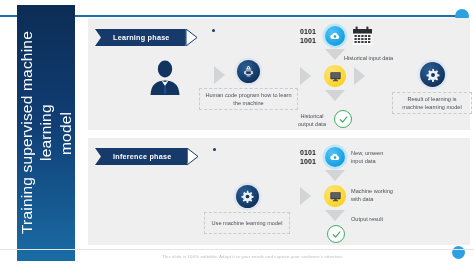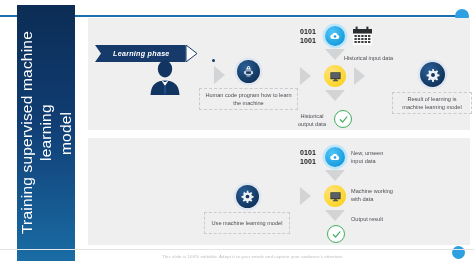--- a/index.html
+++ b/index.html
@@ -48,21 +48,21 @@
   
   .panel{
     position:absolute;left:88px;background:#efeff0;
   }
   #panel-learning{top:18px;width:382px;height:112px;}
   #panel-inference{top:138px;width:382px;height:107px;}
 
   
   .banner{
     position:absolute;height:33px;
-    display:flex;align-items:flex-end;font-style:italic;
+    display:flex;align-items:flex-start;
   }
   .banner-body{
     position:relative;height:17px;background:#163a69;
     display:flex;align-items:center;justify-content:center;
     padding:0 16px 0 18px;
     clip-path:polygon(0 0,100% 0,100% 100%,0 100%,6px 50%);
   }
   .banner-body::after{
     content:"";position:absolute;right:-8px;top:0;
     width:0;height:0;border-top:8.5px solid transparent;
@@ -260,20 +260,30 @@
       <path fill="#ffffff" d="M12 8.2a3.8 3.8 0 1 0 0 7.6 3.8 3.8 0 0 0 0-7.6zm0 2a1.8 1.8 0 1 1 0 3.6 1.8 1.8 0 0 1 0-3.6z"></path>
       <path fill="#ffffff" d="M10.6 1.6h2.8l.5 3.1 2.3 1 2.6-1.8 2 2-1.8 2.6 1 2.3 3.1.5v2.8l-3.1.5-1 2.3 1.8 2.6-2 2-2.6-1.8-2.3 1-.5 3.1h-2.8l-.5-3.1-2.3-1-2.6 1.8-2-2 1.8-2.6-1-2.3-3.1-.5v-2.8l3.1-.5 1-2.3L4 5.9l2-2 2.6 1.8 2.3-1z" opacity=".92"></path>
       <circle cx="12" cy="12" r="3.4" fill="#12365f"></circle>
     </svg>
   </div>
 
   <div class="caption-box" style="left:392px;top:92px;width:80px;height:22px;">Result of learning is machine learning model</div>
 
   <div class="panel" id="panel-inference"></div>
 
+  <div class="banner" id="banner-inference">
+    <div class="banner-body">
+      <span class="banner-label">Inference phase</span>
+    </div>
+    <svg width="22" height="17" style="display:block;">
+      <polygon points="0,0 11,8.5 0,17" fill="#ffffff" stroke="#163a69" stroke-width="1"></polygon>
+    </svg>
+    <div style="width:4px;"></div>
+    <div style="width:3px;height:3px;border-radius:50%;background:#163a69;"></div>
+  </div>
 
   <div class="circle c-navy" style="left:236px;top:185px;width:23px;height:23px;">
     <svg width="13" height="13" viewBox="0 0 24 24">
       <path fill="#ffffff" d="M10.6 1.6h2.8l.5 3.1 2.3 1 2.6-1.8 2 2-1.8 2.6 1 2.3 3.1.5v2.8l-3.1.5-1 2.3 1.8 2.6-2 2-2.6-1.8-2.3 1-.5 3.1h-2.8l-.5-3.1-2.3-1-2.6 1.8-2-2 1.8-2.6-1-2.3-3.1-.5v-2.8l3.1-.5 1-2.3L4 5.9l2-2 2.6 1.8 2.3-1z" opacity=".92"></path>
       <circle cx="12" cy="12" r="3.4" fill="#12365f"></circle>
     </svg>
   </div>
 
   <div class="caption-box" style="left:204px;top:212px;width:86px;height:22px;">Use machine learning model</div>
 

